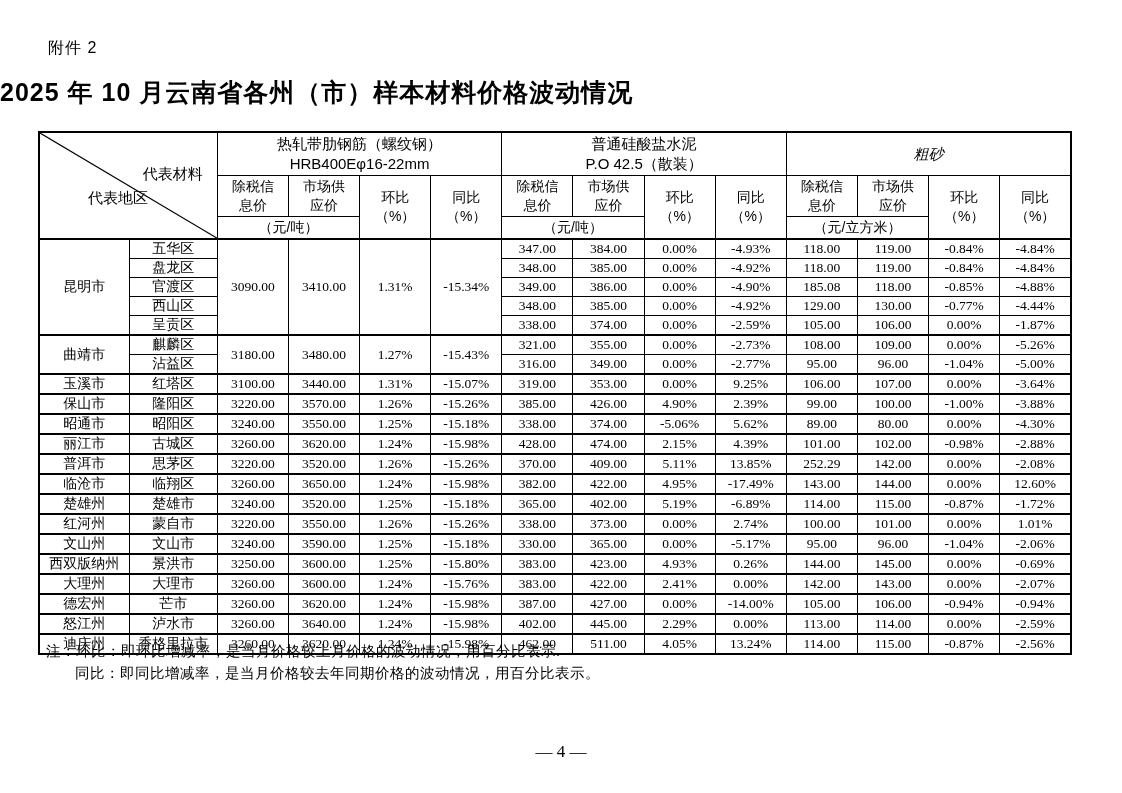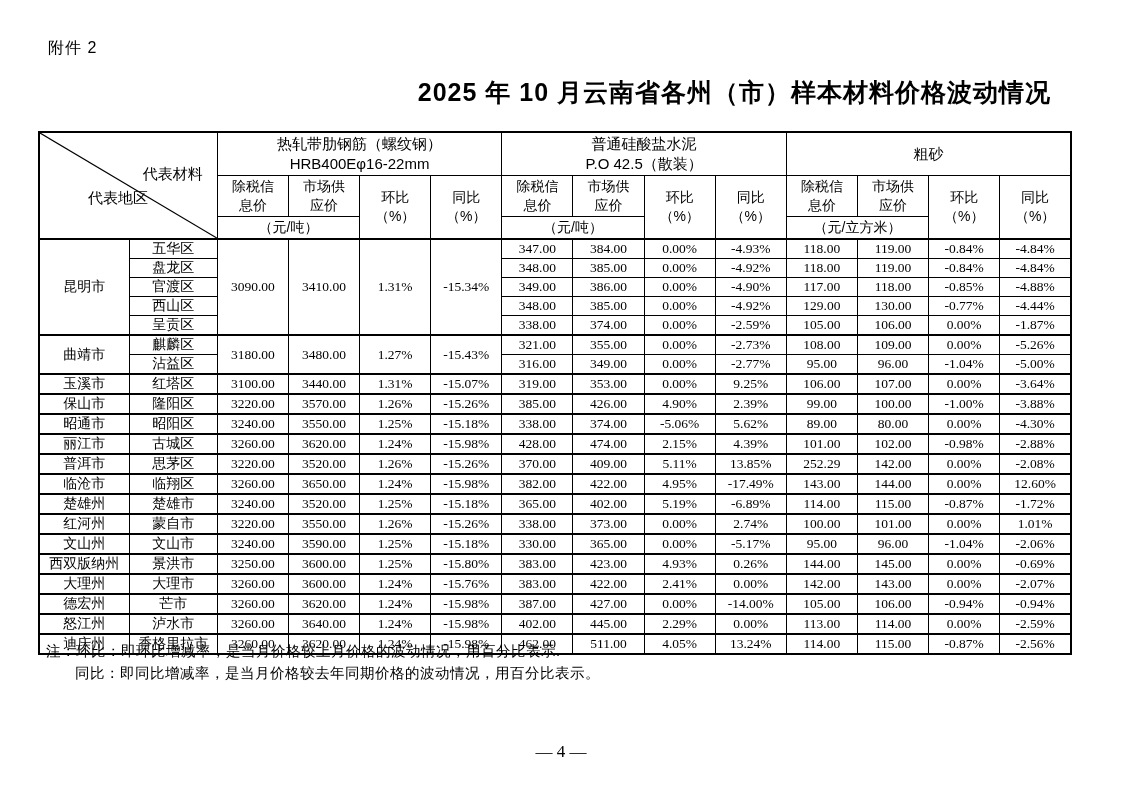--- a/index.html
+++ b/index.html
@@ -10,22 +10,22 @@
     font-family: "Liberation Sans", sans-serif;
     overflow: hidden;
   }
   .page { width: 1122px; height: 633px; position: relative; }
 
   .attach {
     position: absolute; left: 48px; top: 38px;
     font-size: 16px; letter-spacing: 1px;
   }
   .title {
-    position: absolute; left: 11px; top: 76px; width: 1040px;
-    text-align: right;
+    position: absolute; left: 0; top: 76px; width: 1040px;
+    text-align: left;
     font-size: 25px; font-weight: bold; letter-spacing: 1px;
   }
 
   table.price-table {
     position: absolute; left: 38px; top: 131px;
     border-collapse: collapse; table-layout: fixed;
     width: 1034px;
     border: 2px solid #000;
   }
   .price-table th, .price-table td {
@@ -34,21 +34,21 @@
     text-align: center; vertical-align: middle;
     font-weight: normal;
     overflow: hidden;
   }
   col.c-pref { width: 90px; }
   col.c-dist { width: 88px; }
   col.c-data { width: 71px; }
 
   .pre { white-space: pre-line; }
   .mat  { height: 42px; font-size: 15px; line-height: 20px; }
-  .mat.sand-name { font-size: 15px; }
+  .mat.sand-name { font-size: 15px; font-style: italic; }
   .sub  { height: 40px; font-size: 14px; line-height: 19px; }
   .unit { height: 21px; font-size: 14px; }
 
   .price-table tbody td, .price-table tbody th { height: 17.9px; }
   .cjk { font-size: 14px; font-family: Liberation Mono, monospace; }
   .num { font-size: 13.5px; font-family: "Liberation Serif", "DejaVu Serif", serif; }
   tr.group-start td, tr.group-start th { border-top: 2px solid #000; }
 
   .corner { position: relative; padding: 0; }
   .corner svg.diag { position: absolute; left: 0; top: 0; width: 100%; height: 100%; display: block; }
@@ -165,21 +165,21 @@
           <td class="num">119.00</td>
           <td class="num">-0.84%</td>
           <td class="num">-4.84%</td>
         </tr>
         <tr>
           <td class="cjk">官渡区</td>
           <td class="num">349.00</td>
           <td class="num">386.00</td>
           <td class="num">0.00%</td>
           <td class="num">-4.90%</td>
-          <td class="num">117.00</td>
+          <td class="num">185.08</td>
           <td class="num">118.00</td>
           <td class="num">-0.85%</td>
           <td class="num">-4.88%</td>
         </tr>
         <tr>
           <td class="cjk">西山区</td>
           <td class="num">348.00</td>
           <td class="num">385.00</td>
           <td class="num">0.00%</td>
           <td class="num">-4.92%</td>

